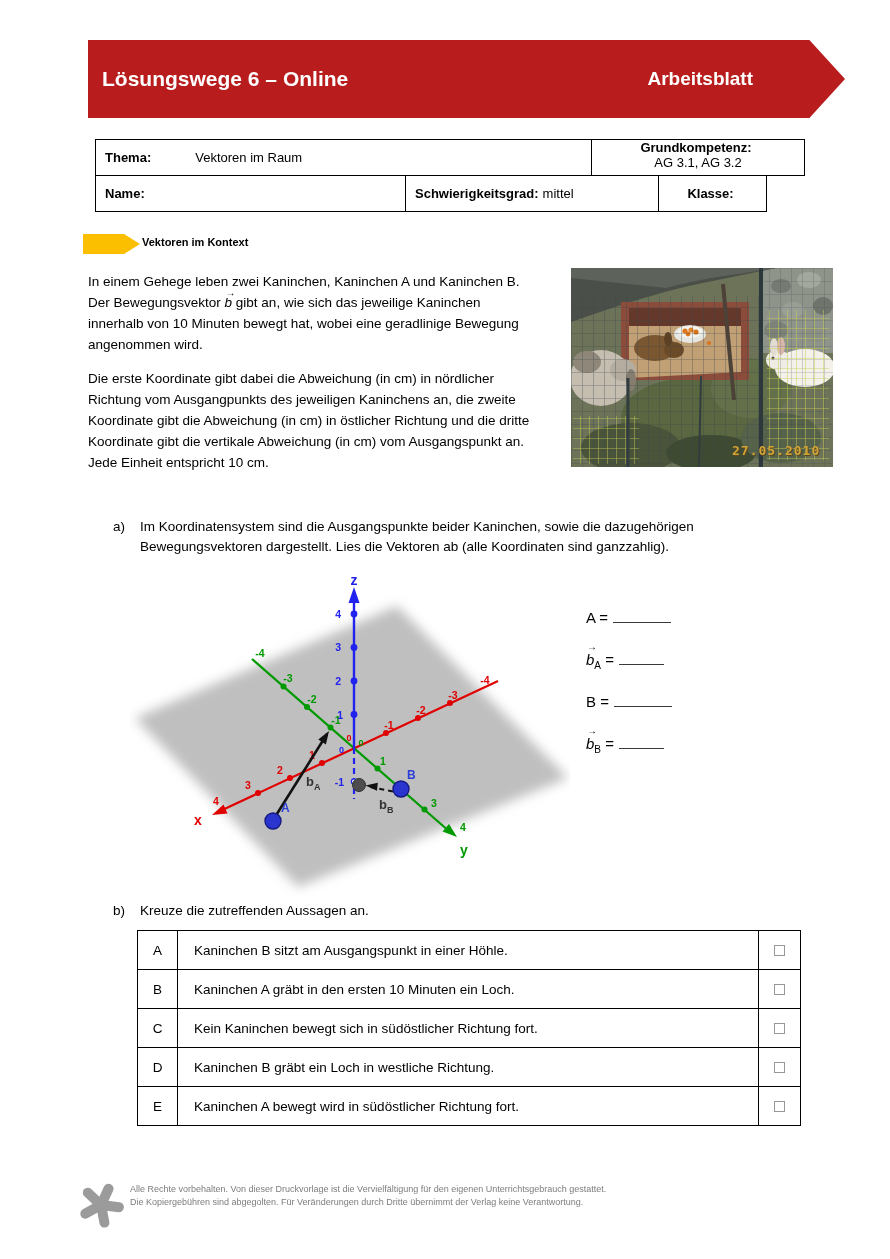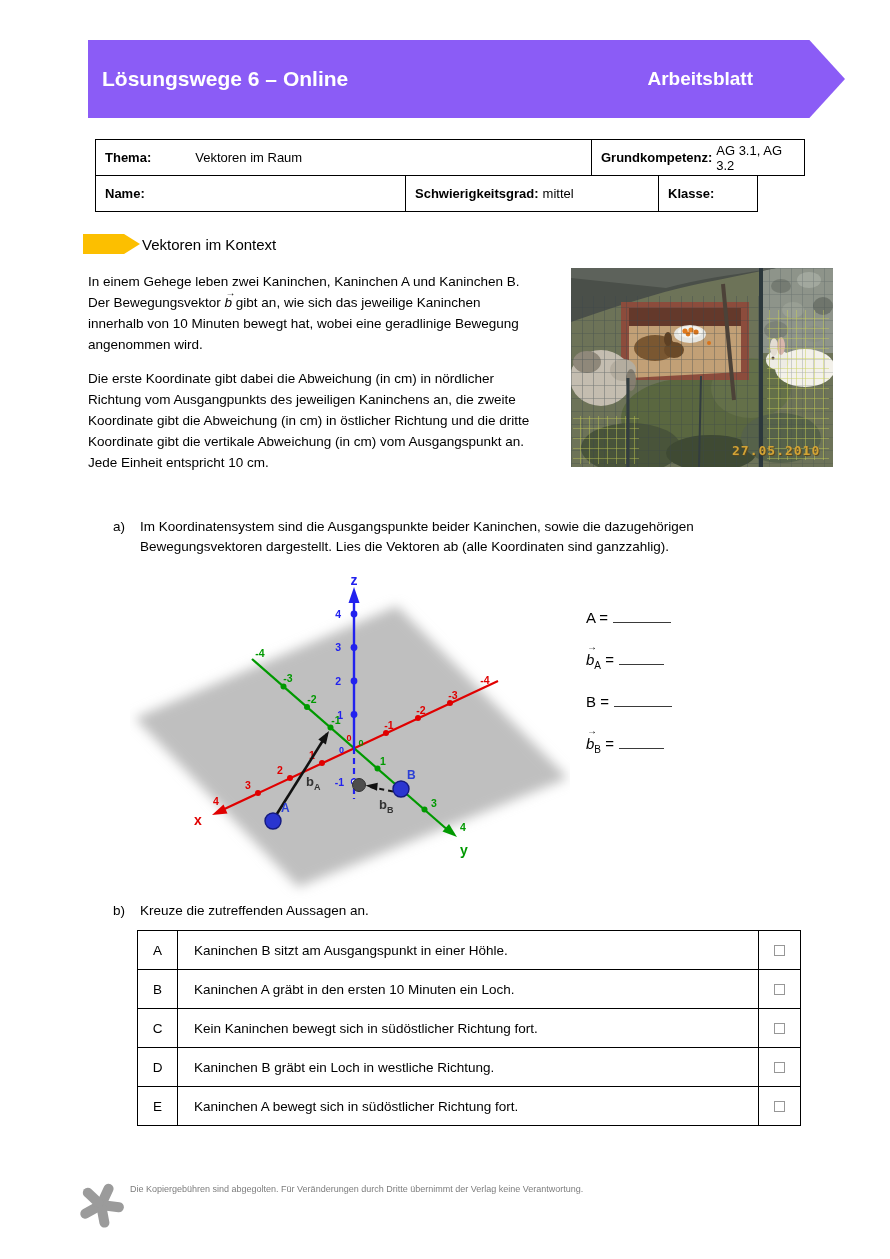--- a/index.html
+++ b/index.html
@@ -1,40 +1,40 @@
 <!DOCTYPE html>
 <html><head>
 <meta charset="utf-8">
 <style>
   html,body{margin:0;padding:0;}
   body{width:890px;height:1259px;position:relative;background:#ffffff;
        font-family:"Liberation Sans",sans-serif;color:#000;overflow:hidden;}
 
   
-  .banner{position:absolute;left:88px;top:40px;width:757px;height:78px;background:#8b5cf6;
+  .banner{position:absolute;left:88px;top:40px;width:757px;height:78px;background:#b91c1c;
           clip-path:polygon(0 0,95.3% 0,100% 50%,95.3% 100%,0 100%);
           display:flex;align-items:center;justify-content:space-between;
           padding:0 92px 0 14px;box-sizing:border-box;color:#fff;font-weight:bold;}
   .banner .title{font-size:21px;}
   .banner .right{font-size:19px;}
 
   
   .info-table{position:absolute;left:96px;top:139px;font-size:13px;}
   .it-row{display:flex;}
   .it-cell{border:1px solid #000;box-sizing:border-box;display:flex;align-items:center;
            padding:0 9px;height:37px;margin-left:-1px;background:#fff;}
   .it-row + .it-row .it-cell{margin-top:-1px;height:37px;}
-  .c-thema{width:497px;gap:40px;}  .c-gk{width:214px;}
-  .c-name{width:311px;}   .c-sg{width:254px;}  .c-kl{width:100px;}
+  .c-thema{width:497px;gap:40px;}  .c-gk{width:214px;flex-direction:column;}
+  .c-name{width:311px;}   .c-sg{width:254px;}  .c-kl{width:109px;justify-content:center;}
   .lbl{font-weight:bold;margin-right:4px;white-space:nowrap;}
 
   
   .section-arrow{position:absolute;left:83px;top:234px;width:57px;height:20px;background:#FCBF00;
                  clip-path:polygon(0 0,72% 0,100% 50%,72% 100%,0 100%);}
-  .section-title{position:absolute;left:142px;top:236px;font-weight:normal;font-size:15px;}
+  .section-title{position:absolute;left:142px;top:236px;font-weight:bold;font-size:11px;}
 
   
   .intro{position:absolute;left:88px;top:271px;width:449px;font-size:13.5px;line-height:21px;}
   .intro p{margin:0 0 13px 0;}
 
   .vec{position:relative;font-style:italic;display:inline-block;}
   .vec::before{content:"\2192";position:absolute;top:-10px;left:1px;font-size:10px;font-style:normal;}
   sub{font-size:10px;}
 
   
@@ -324,33 +324,34 @@
   </div>
   <div class="st-row">
     <div class="st-cell st-key">D</div>
     <div class="st-cell st-text">Kaninchen B gräbt ein Loch in westliche Richtung.</div>
     <div class="st-cell st-check">
         <span class="checkbox"></span>
       </div>
   </div>
   <div class="st-row">
     <div class="st-cell st-key">E</div>
-    <div class="st-cell st-text">Kaninchen A bewegt sich in südöstlicher Richtung fort.</div>
+    <div class="st-cell st-text">Kaninchen A bewegt wird in südöstlicher Richtung fort.</div>
     <div class="st-cell st-check">
         <span class="checkbox"></span>
       </div>
   </div>
 </div>
 
 <div class="footer-logo">
   <svg width="46" height="50" viewBox="0 0 46 50">
     <g stroke="#9b9b9b" stroke-width="10" stroke-linecap="round">
       <line x1="24.7" y1="23.4" x2="30.6" y2="10.7"></line>
       <line x1="27" y1="27.5" x2="40.9" y2="29.2"></line>
       <line x1="23.8" y1="30.9" x2="26.4" y2="44.6"></line>
       <line x1="19.5" y1="28.9" x2="7.3" y2="35.7"></line>
       <line x1="20.1" y1="24.3" x2="9.8" y2="14.7"></line>
     </g>
   </svg>
 </div>
 <div class="footer-text">
+  <div>Alle Rechte vorbehalten. Von dieser Druckvorlage ist die Vervielfältigung für den eigenen Unterrichtsgebrauch gestattet.</div>
   <div>Die Kopiergebühren sind abgegolten. Für Veränderungen durch Dritte übernimmt der Verlag keine Verantwortung.</div>
 </div>
 
 </body></html>

